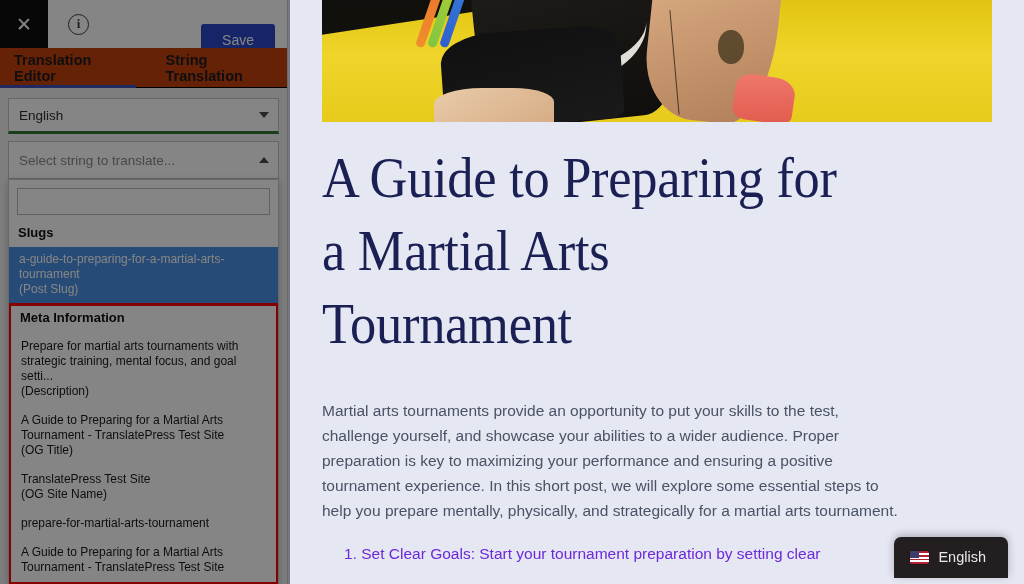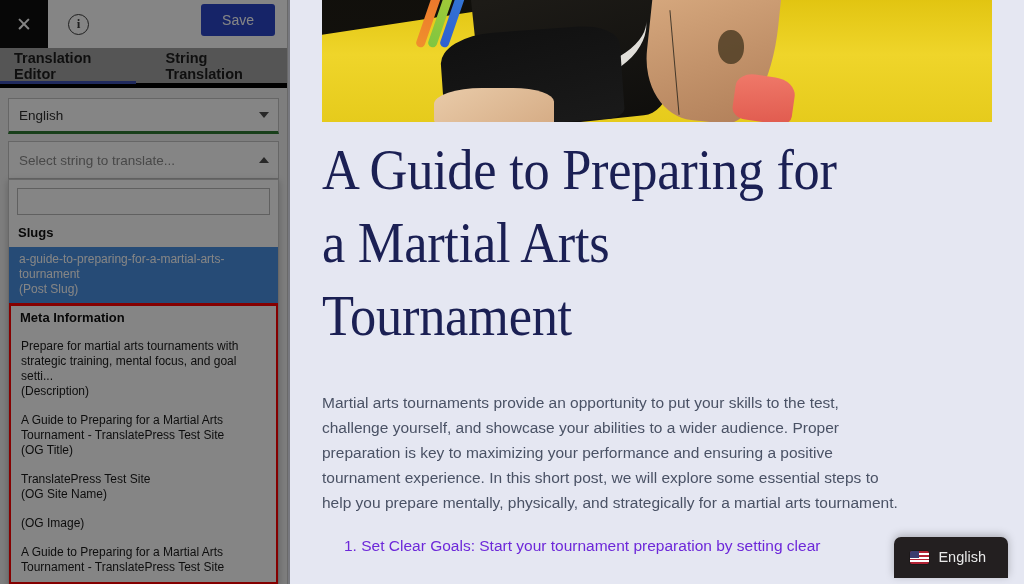--- a/index.html
+++ b/index.html
@@ -82,21 +82,21 @@
     position:absolute; left:112px; top:208px; width:120px; height:40px;
     background:linear-gradient(150deg,#e9cba9,#d5ab84);
     border-radius:40% 34% 12% 20%;
   }
   .cord {
     position:absolute; left:352px; top:130px; width:1px; height:105px;
     background:#1a1a14; transform:rotate(-5deg); opacity:.75;
   }
 
   
-  #article { position:absolute; left:32px; top:134px; width:680px; }
+  #article { position:absolute; left:32px; top:142px; width:680px; }
   #article-title {
     font-family:"Liberation Serif", serif;
     font-size:57px; line-height:1.28;
     color:#1b2054;
     letter-spacing:-.3px;
     width:560px;
     font-weight:400;
     transform:scaleX(.92);
     transform-origin:left top;
   }
@@ -160,28 +160,28 @@
     cursor:pointer;
   }
   #info-btn {
     margin-left:20px; width:21px; height:21px; border-radius:50%;
     border:1.6px solid #3c3c3c; color:#3c3c3c;
     font-size:13px; font-family:"Liberation Serif", serif;
     display:flex; align-items:center; justify-content:center;
     cursor:pointer; font-weight:bold;
   }
   #save-btn {
-    position:absolute; right:12px; top:4px;
+    position:absolute; right:12px; top:24px;
     background:#2b46c8; color:#ffffff; border:none;
     font-size:14px; padding:8px 21px; border-radius:3px;
     cursor:pointer; font-family:"Liberation Sans", sans-serif;
   }
   #tabs {
-    height:40px; background:#a3a3a3; display:flex; flex:0 0 auto;
-    border-bottom:5px solid #000000; position:relative;
+    height:40px; background:#c2410c; display:flex; flex:0 0 auto;
+    border-bottom:1px solid #000000; position:relative;
   }
   .tab {
     font-size:14.5px; color:#1d1d1d; font-weight:bold;
     padding:0 14px; display:flex; align-items:center;
     cursor:pointer; position:relative;
   }
   .tab.active::after {
     content:""; position:absolute; left:0; right:0; bottom:-1px;
     height:3px; background:#3f51b5;
   }
@@ -328,21 +328,21 @@
           </div>
           <div class="opt">
             <span>A Guide to Preparing for a Martial Arts Tournament - TranslatePress Test Site</span>
             <span class="sub">(OG Title)</span>
           </div>
           <div class="opt">
             <span>TranslatePress Test Site</span>
             <span class="sub">(OG Site Name)</span>
           </div>
           <div class="opt">
-            <span class="sub">(OG Image)</span>
+            <span>prepare-for-martial-arts-tournament</span>
           </div>
           <div class="opt">
             <span>A Guide to Preparing for a Martial Arts Tournament - TranslatePress Test Site</span>
             
           </div>
         </div>
 
         
         
 

